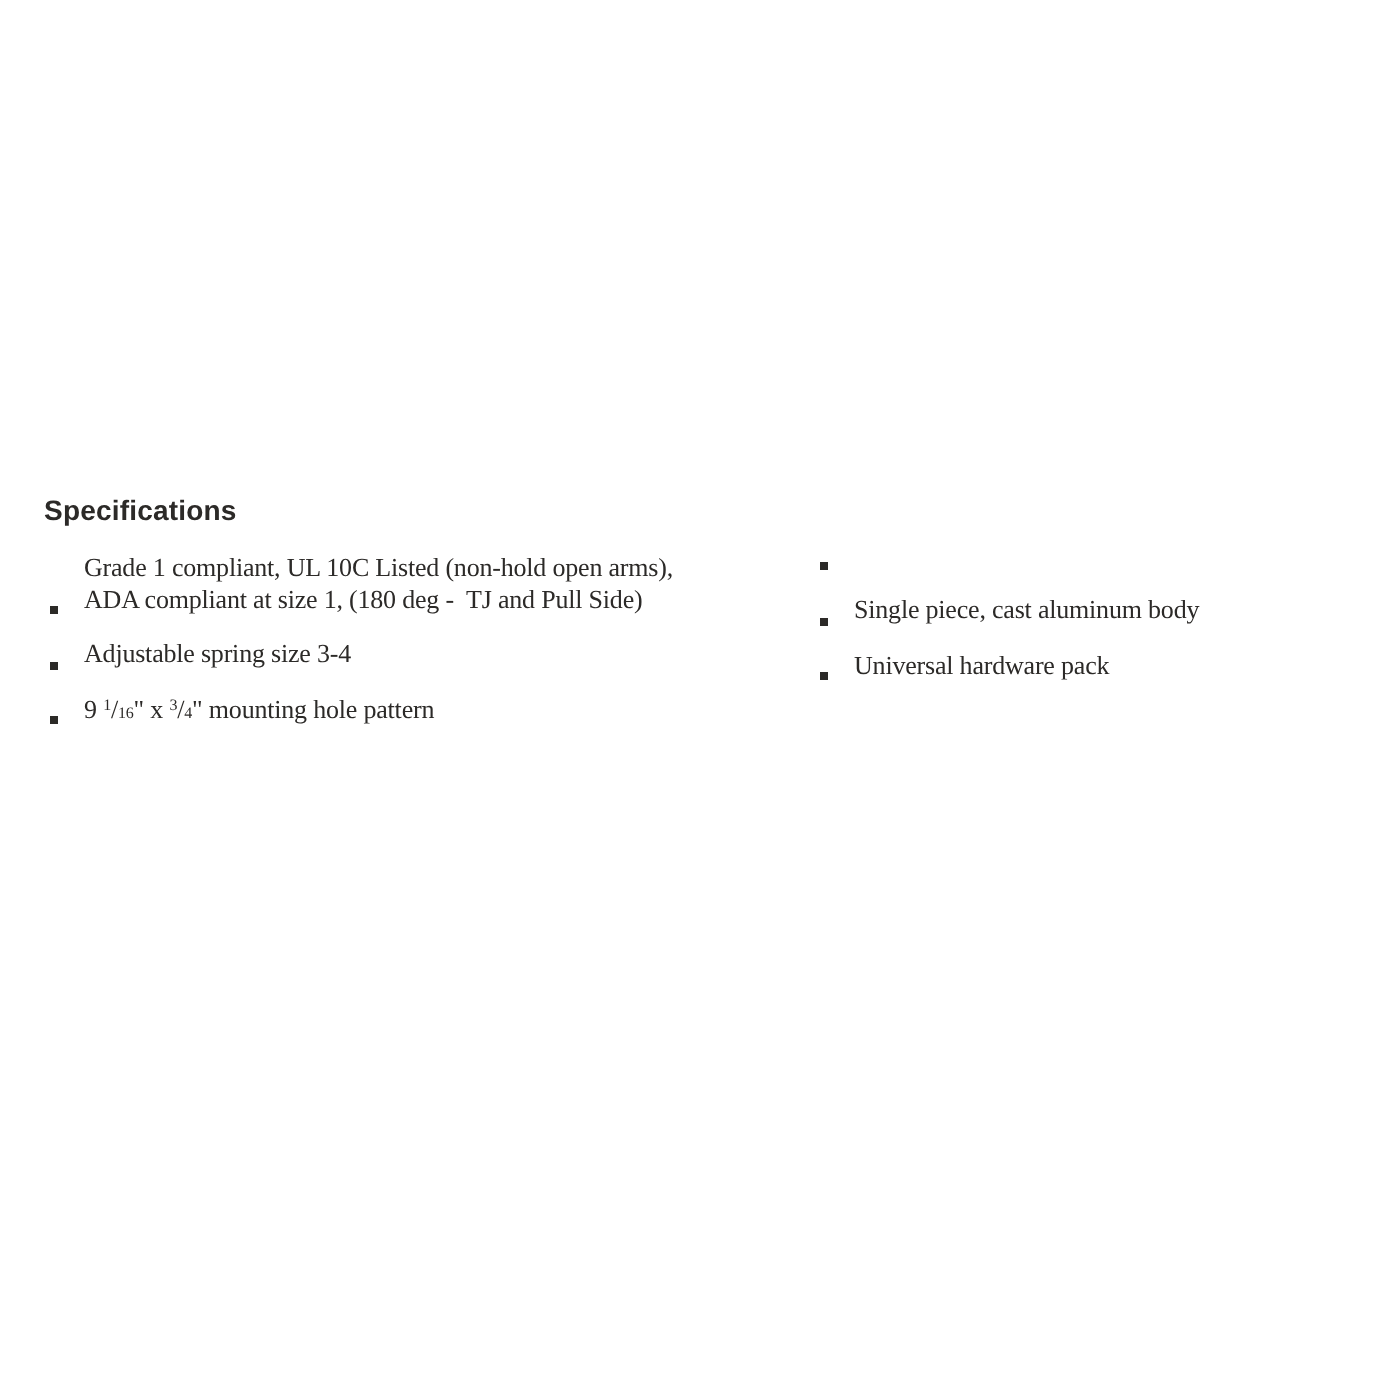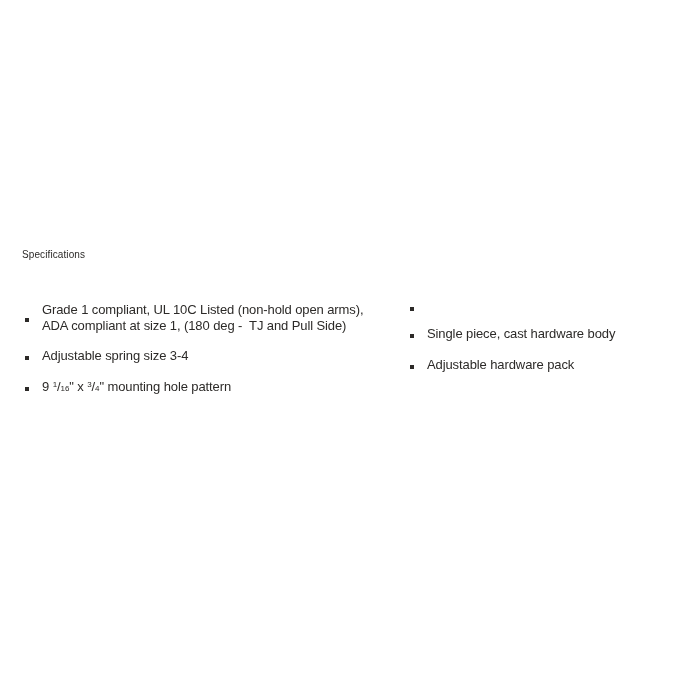--- a/index.html
+++ b/index.html
@@ -13,41 +13,42 @@
       position: relative;
       overflow: hidden;
     }
     .spec-section {
       position: absolute;
       left: 22px;
       top: 247px;
       width: 662px;
     }
     .spec-title {
-      font-size: 10px;
+      font-size: 14px;
       line-height: 16px;
-      font-weight: normal;
-      margin: 0 0 24px 0;
+      font-weight: bold;
+      margin: 0 0 9px 0;
       letter-spacing: 0.1px;
     }
     .spec-columns {
       display: flex;
       align-items: flex-start;
     }
     ul.spec-col {
       list-style: none;
       margin: 0;
       padding: 0;
     }
     .spec-col-left { flex: 0 0 385px; min-width: 0; }
     .spec-col-right { flex: 1 1 auto; min-width: 0; }
     .spec-item {
       display: flex;
-      align-items: center;
-      margin: 15px 0 12px 0;
+      align-items: flex-end;
+      margin: 4px 0 12px 0;
+      font-family: Liberation Serif, serif;
     }
     .bullet {
       flex: 0 0 4px;
       width: 4px;
       height: 4px;
       background: #2c2a28;
       margin: 5px 13px 0 3px;
     }
     .txt {
       font-size: 13px;
@@ -89,22 +90,22 @@
         <span class="txt"><span>9 </span><span class="frac-num">1</span><span>/</span><span class="frac-den">16</span><span>" x </span><span class="frac-num">3</span><span>/</span><span class="frac-den">4</span><span>" mounting hole pattern</span></span>
       </li>
     </ul>
 
     <ul class="spec-col spec-col-right">
       <li class="spec-item">
         <span class="bullet"></span>
       </li>
       <li class="spec-item">
         <span class="bullet"></span>
-        <span class="txt">Single piece, cast hardware body</span>
+        <span class="txt">Single piece, cast aluminum body</span>
       </li>
       <li class="spec-item">
         <span class="bullet"></span>
-        <span class="txt">Adjustable hardware pack</span>
+        <span class="txt">Universal hardware pack</span>
       </li>
     </ul>
 
   </div>
 </main>
 
 </body></html>

